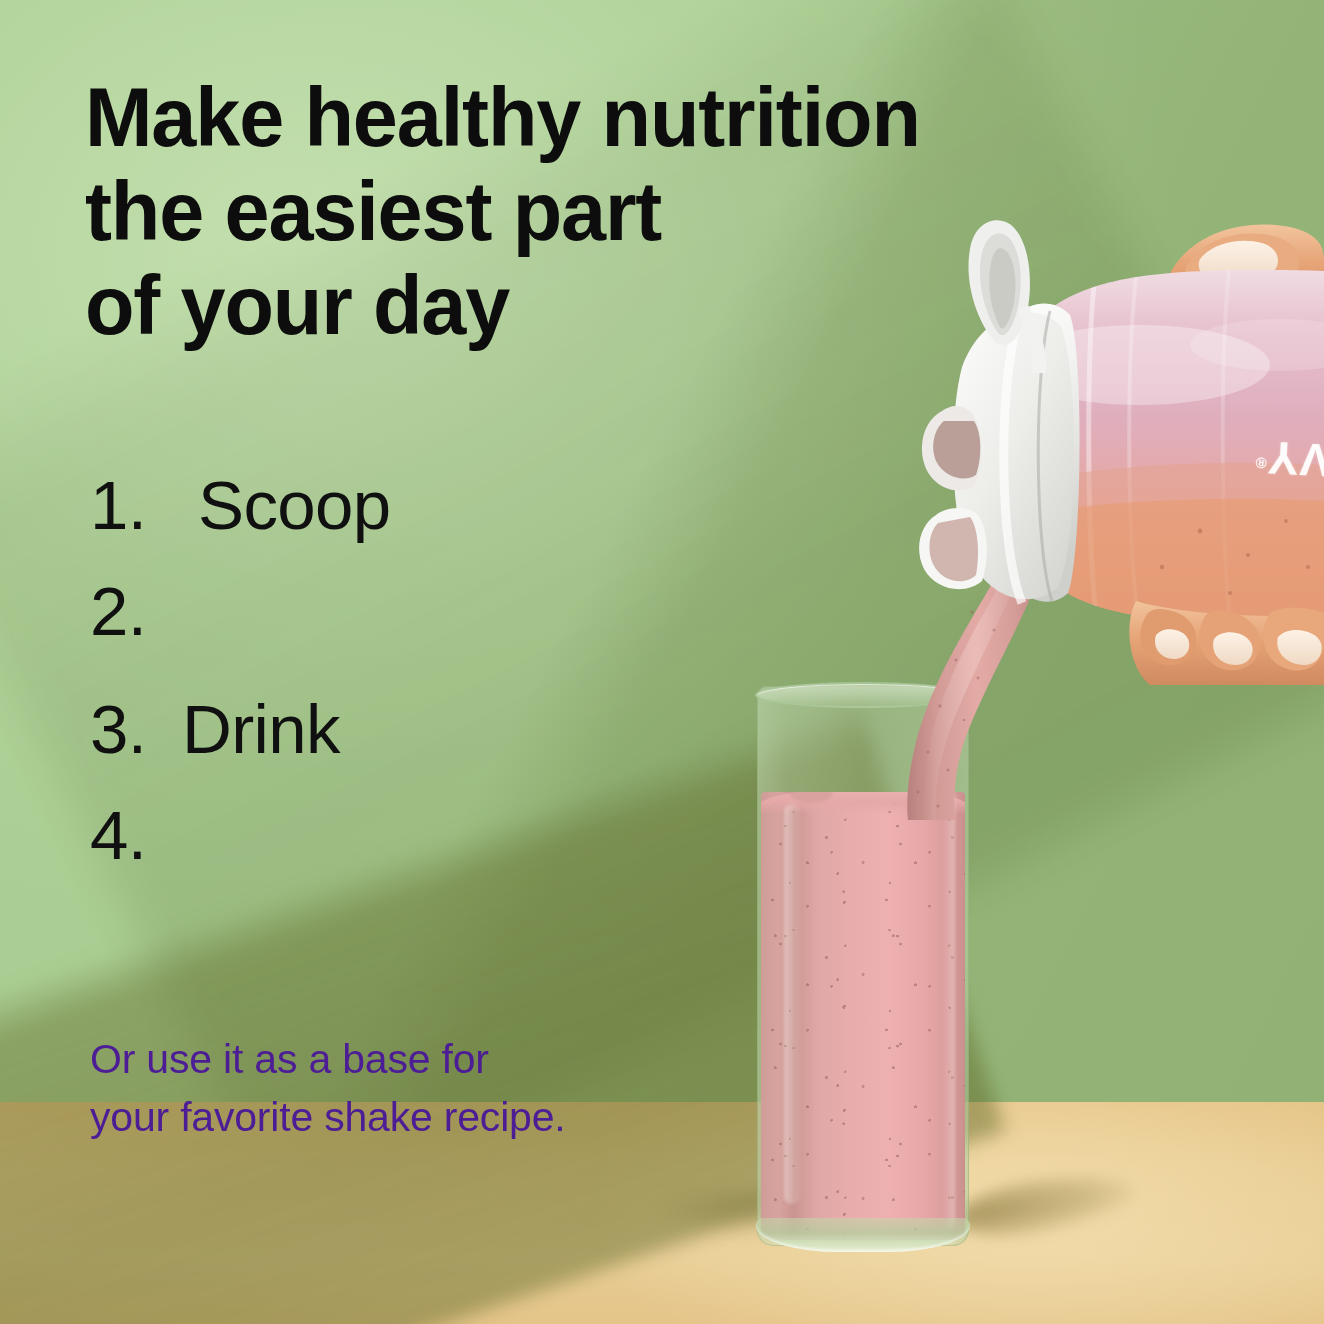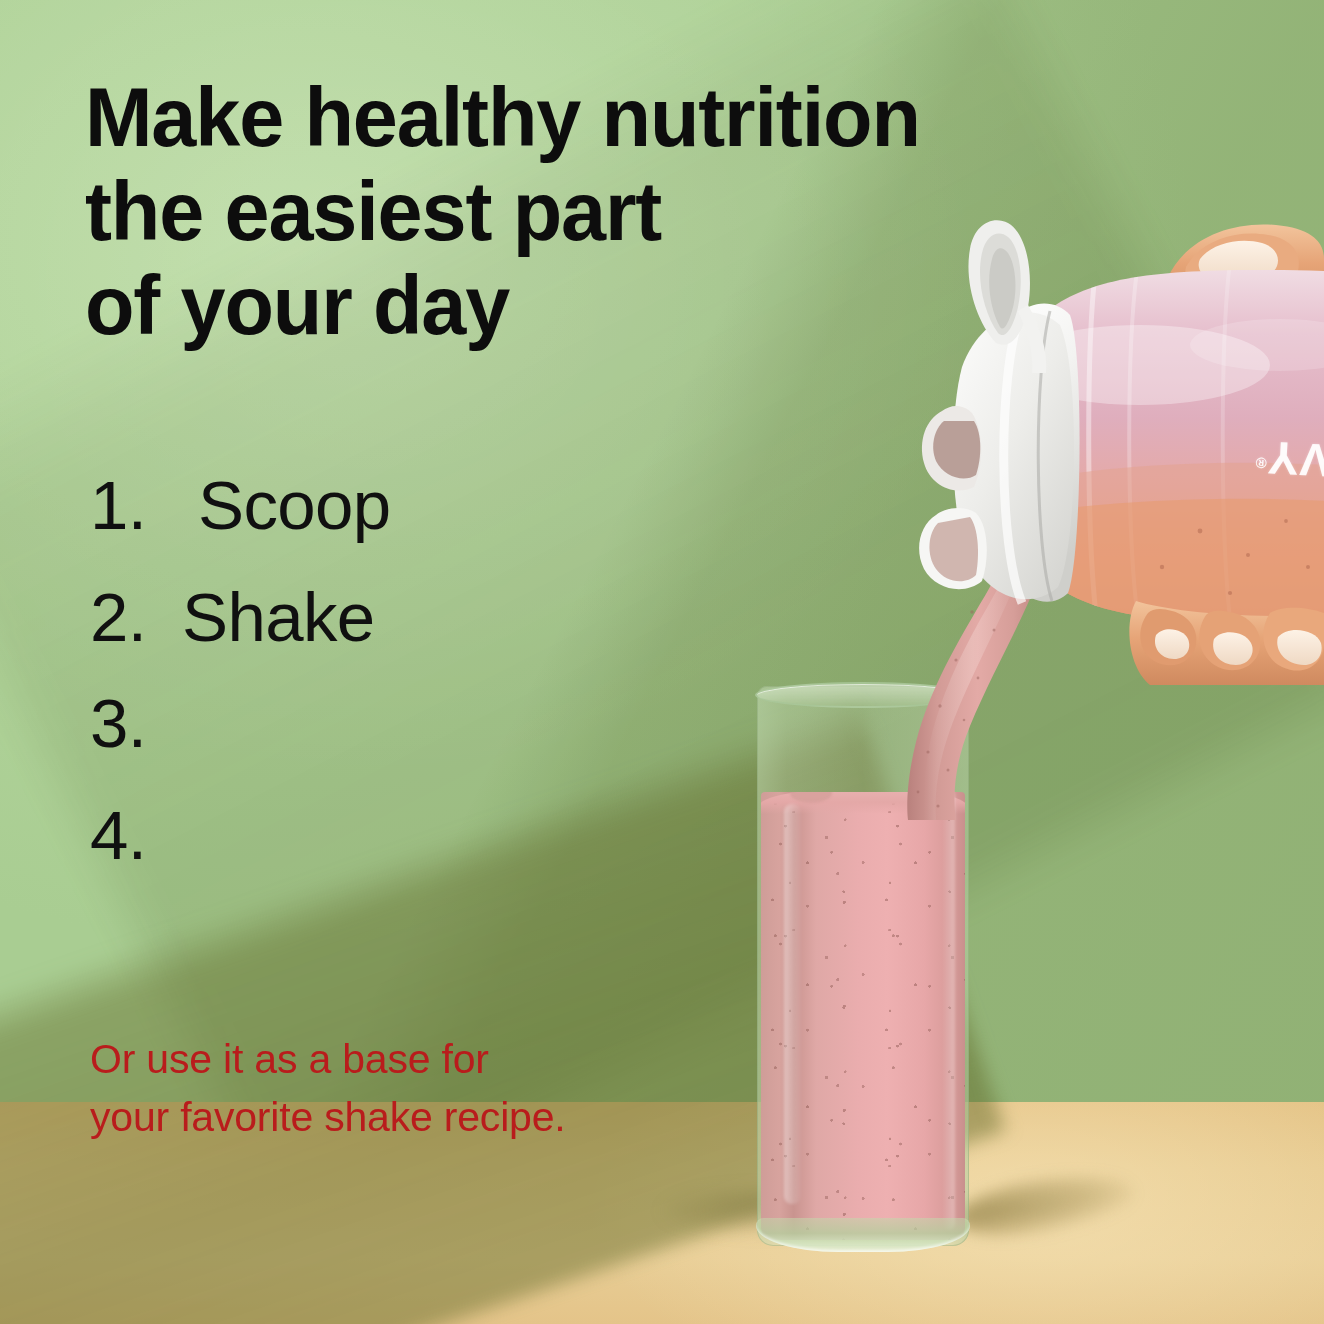--- a/index.html
+++ b/index.html
@@ -158,21 +158,21 @@
   }
   .step-num.wide { min-width: 108px; }
   .step-label { display: inline-block; margin-top: 6px; }
 
   .footnote {
     position: absolute;
     top: 960px;
     left: 5px;
     width: 640px;
     margin: 0;
-    color: #b91c1c;
+    color: #4c1d95;
     font-family: "Liberation Sans", sans-serif;
     font-weight: 400;
     font-size: 41px;
     line-height: 1.42;
     letter-spacing: -0.2px;
     white-space: pre-line;
   }
 
   
 
@@ -358,24 +358,24 @@
 the easiest part
 of your day</h1>
 
     <ol class="steps">
       <li class="step">
         <span class="step-num wide">1.</span>
         <span class="step-label">Scoop</span>
       </li>
       <li class="step">
         <span class="step-num">2.</span>
-        <span class="step-label">Shake</span>
       </li>
       <li class="step">
         <span class="step-num">3.</span>
+        <span class="step-label">Drink</span>
       </li>
       <li class="step">
         <span class="step-num">4.</span>
       </li>
     </ol>
 
     <p class="footnote">Or use it as a base for
 your favorite shake recipe.</p>
   </div>
 

